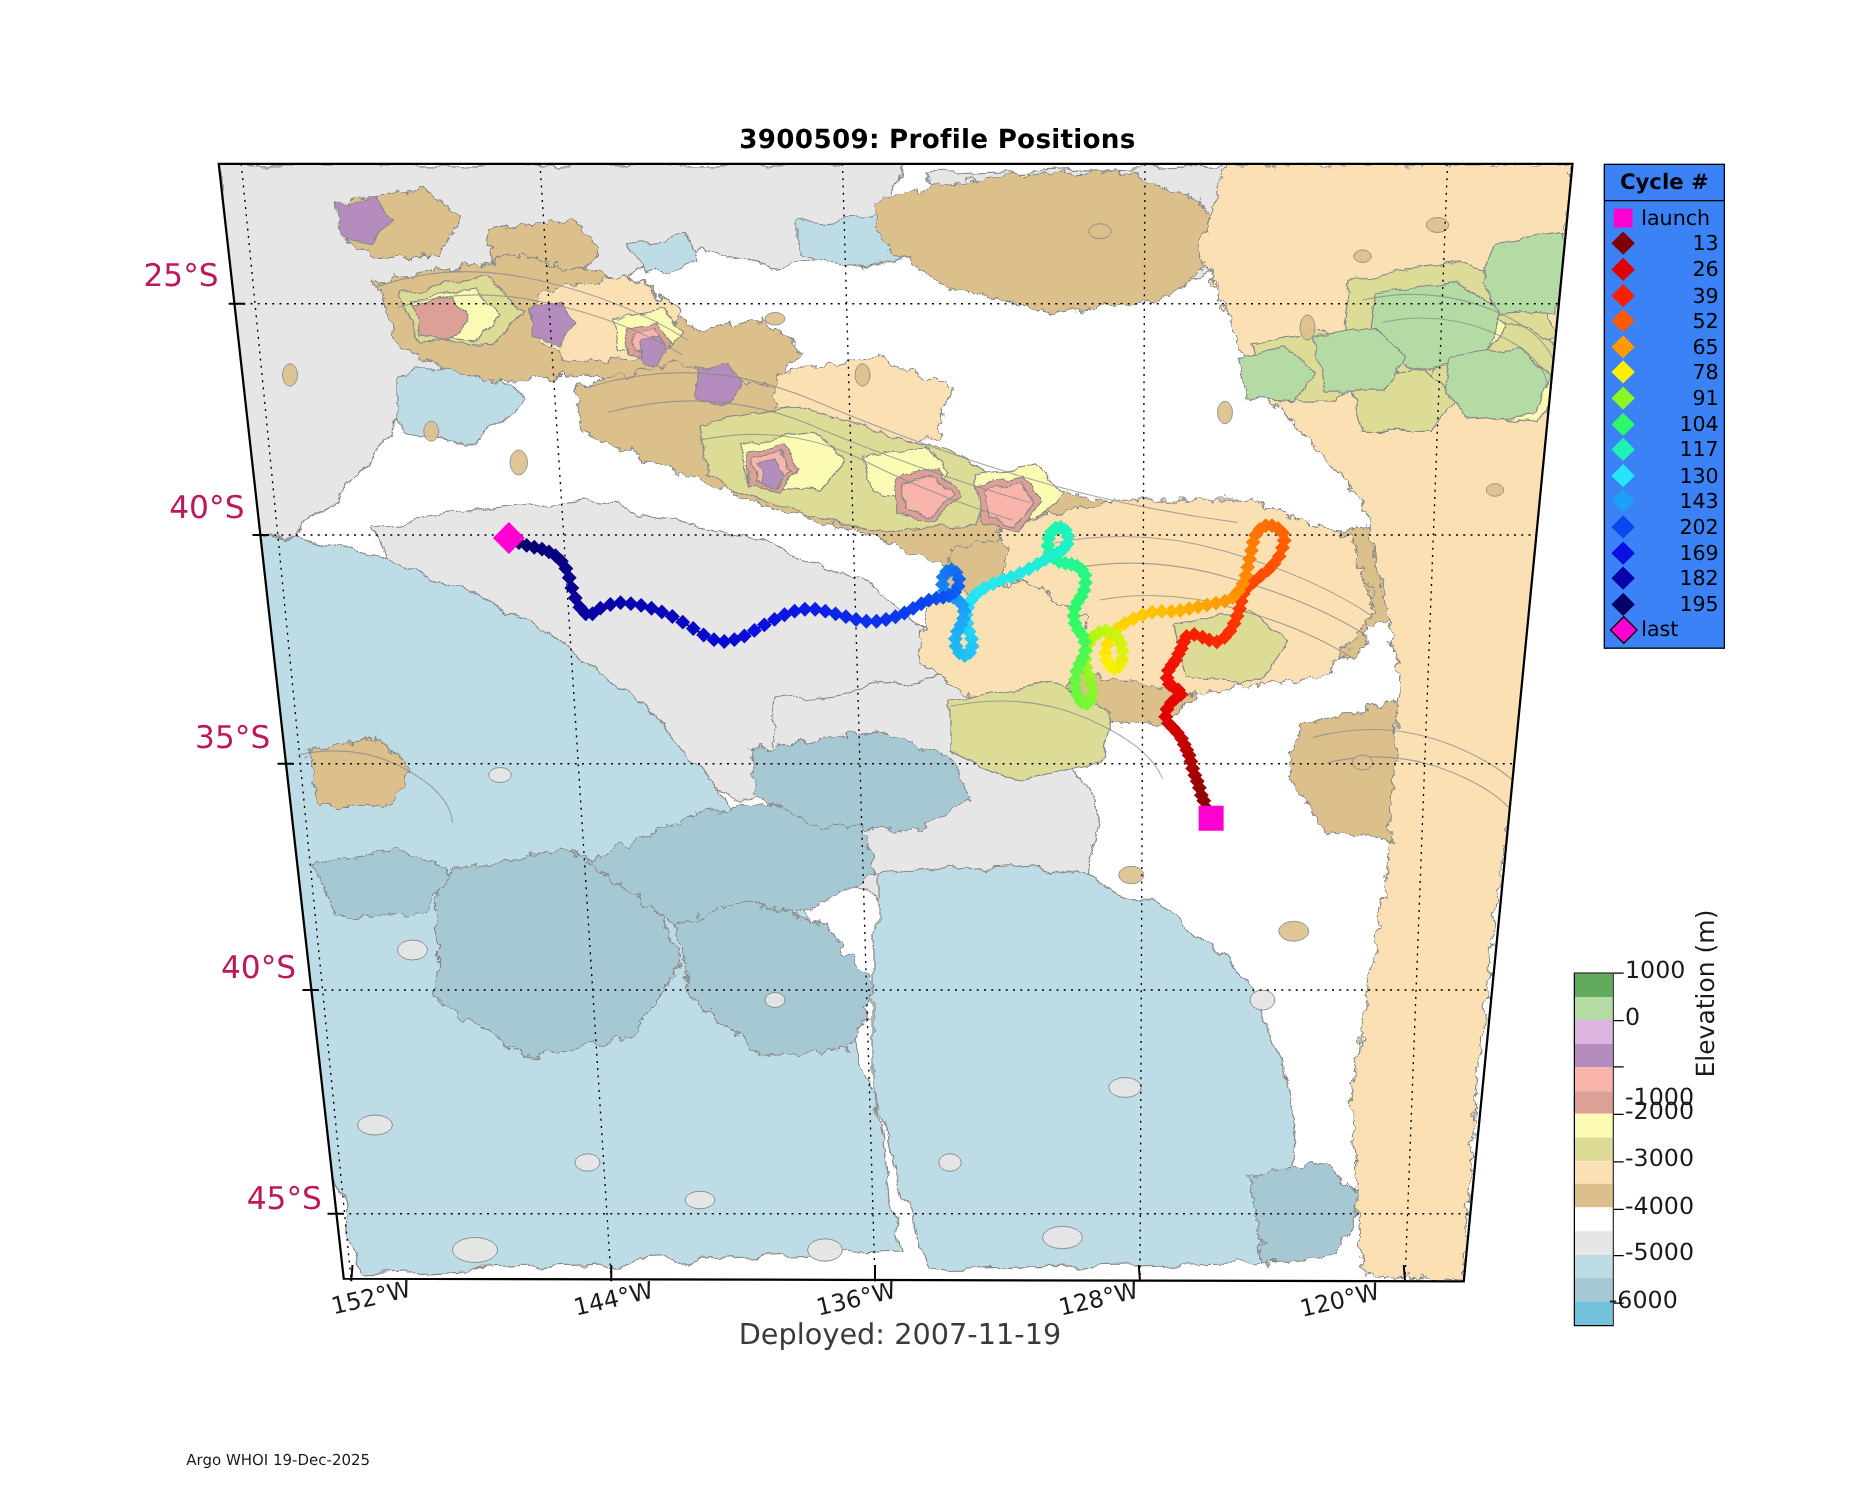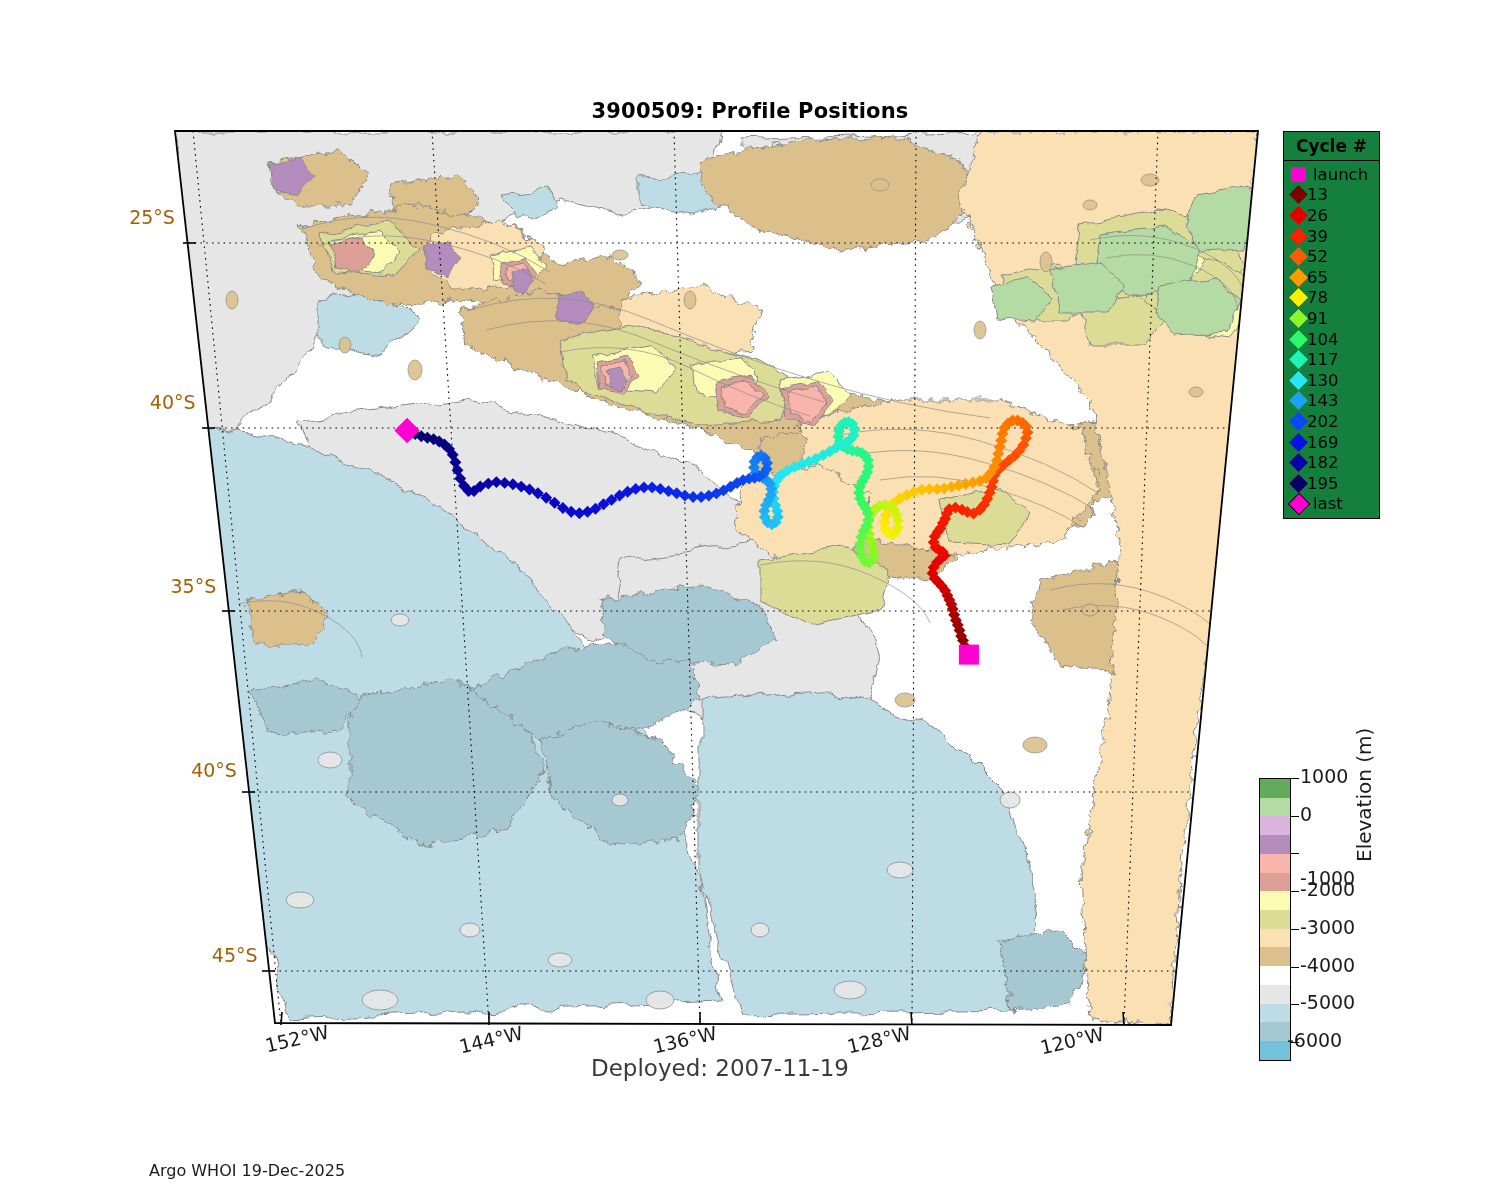--- a/index.html
+++ b/index.html
@@ -12,44 +12,44 @@
 
   .title{
     position:absolute;left:0;top:99px;width:1500px;text-align:center;
     font-size:21px;font-weight:bold;color:#000;letter-spacing:.2px;
   }
   .deployed{
     position:absolute;left:360px;top:1055px;width:720px;text-align:center;
     font-size:23px;color:#3a3a3a;
   }
   .footer{
-    position:absolute;left:149px;top:1161px;font-size:16px;color:#1a1a1a;text-align:center;
+    position:absolute;left:149px;top:1161px;font-size:12px;color:#1a1a1a;text-align:center;
   }
 
   
-  .lat-lab{position:absolute;font-size:19px;color:#a16207;text-align:right;white-space:nowrap;}
+  .lat-lab{position:absolute;font-size:25px;color:#be185d;text-align:right;white-space:nowrap;}
   .lon-lab{position:absolute;font-size:19px;color:#1a1a1a;white-space:nowrap;
            transform-origin:left top;transform:rotate(-13deg);}
 
   
   #cyclelegend{
     position:absolute;left:1283px;top:131px;width:97px;
-    border:1.4px solid #000;background:#15803d;box-sizing:border-box;
+    border:1.4px solid #000;background:#3b82f6;box-sizing:border-box;
   }
   #cyclelegend .lg-title{
     text-align:center;font-size:17px;font-weight:bold;color:#000;
     padding:4px 0 4px 0;border-bottom:1.4px solid #000;
   }
   #cyclelegend .lg-body{padding:3px 0 4px 0;}
   .lg-row{display:flex;align-items:center;height:20.6px;padding-left:6px;}
   .lg-swatch{width:17px;height:17px;flex:0 0 17px;display:flex;align-items:center;justify-content:center;}
   .sq{width:15px;height:15px;}
   .dia{width:11px;height:11px;transform:rotate(45deg);}
   .dia-big{width:14px;height:14px;transform:rotate(45deg);}
-  .lg-text{flex:1;text-align:left;font-size:16.5px;color:#000;padding-right:4px;}
+  .lg-text{flex:1;text-align:right;font-size:16.5px;color:#000;padding-right:4px;}
   .lg-text.left{text-align:left;padding-left:6px;}
 
   
   #cbar{position:absolute;left:1259px;top:778px;width:32px;height:283px;border:1.1px solid #000;
         box-sizing:border-box;}
   #cbar .band{width:100%;}
   .cb-tick{position:absolute;font-size:19px;color:#1a1a1a;white-space:nowrap;}
   #cbar-label{
     position:absolute;left:1352px;top:862px;font-size:20px;color:#1a1a1a;
     transform-origin:left top;transform:rotate(-90deg);white-space:nowrap;

